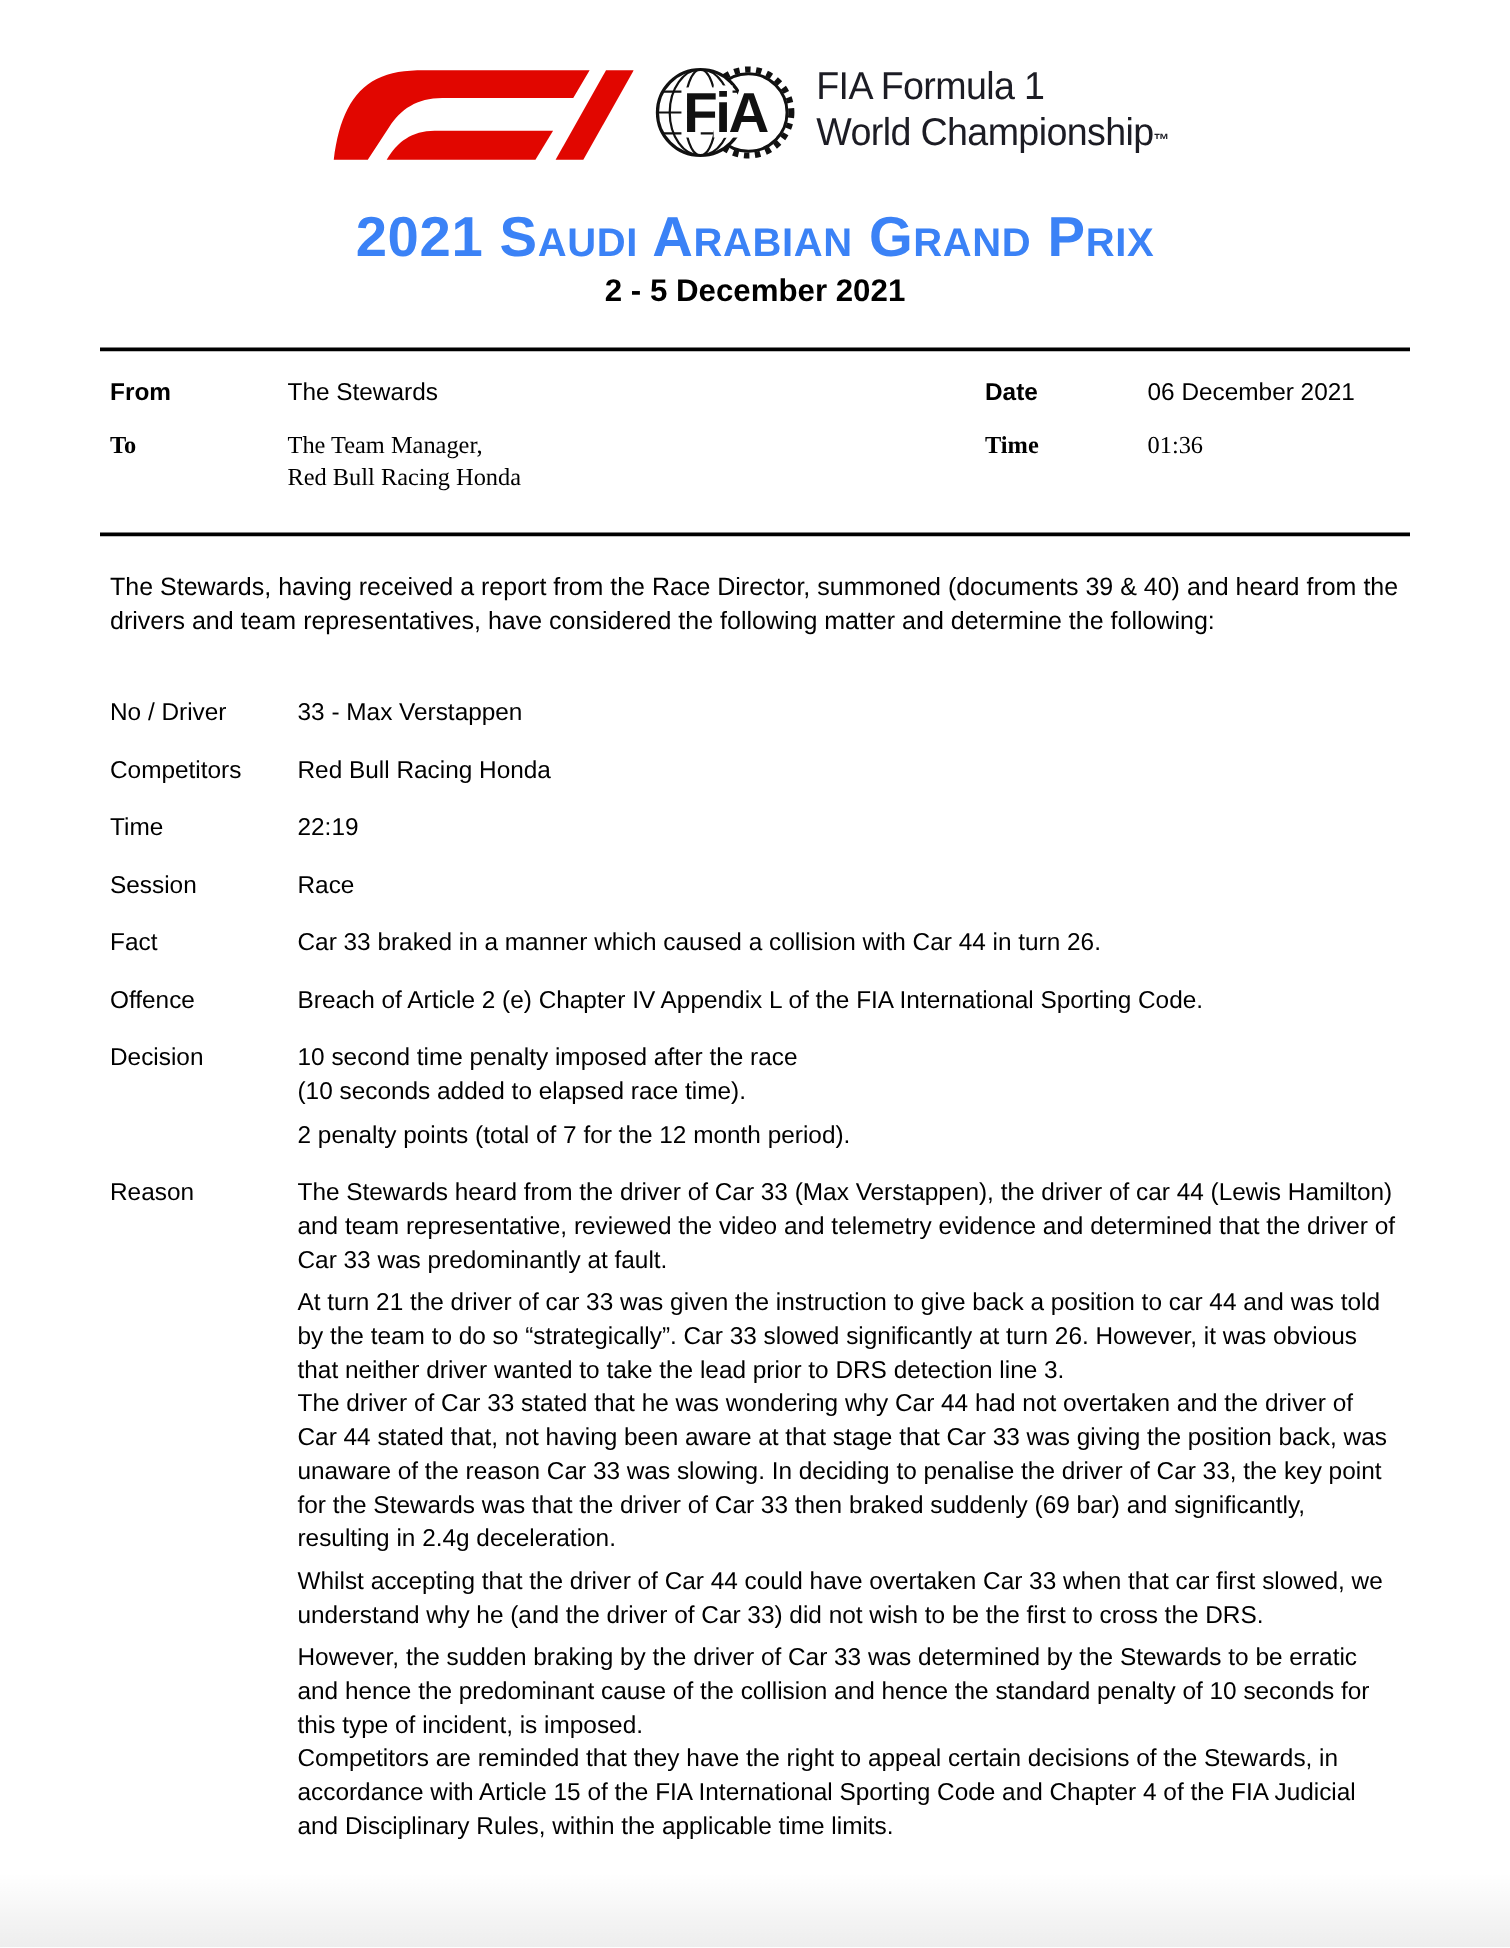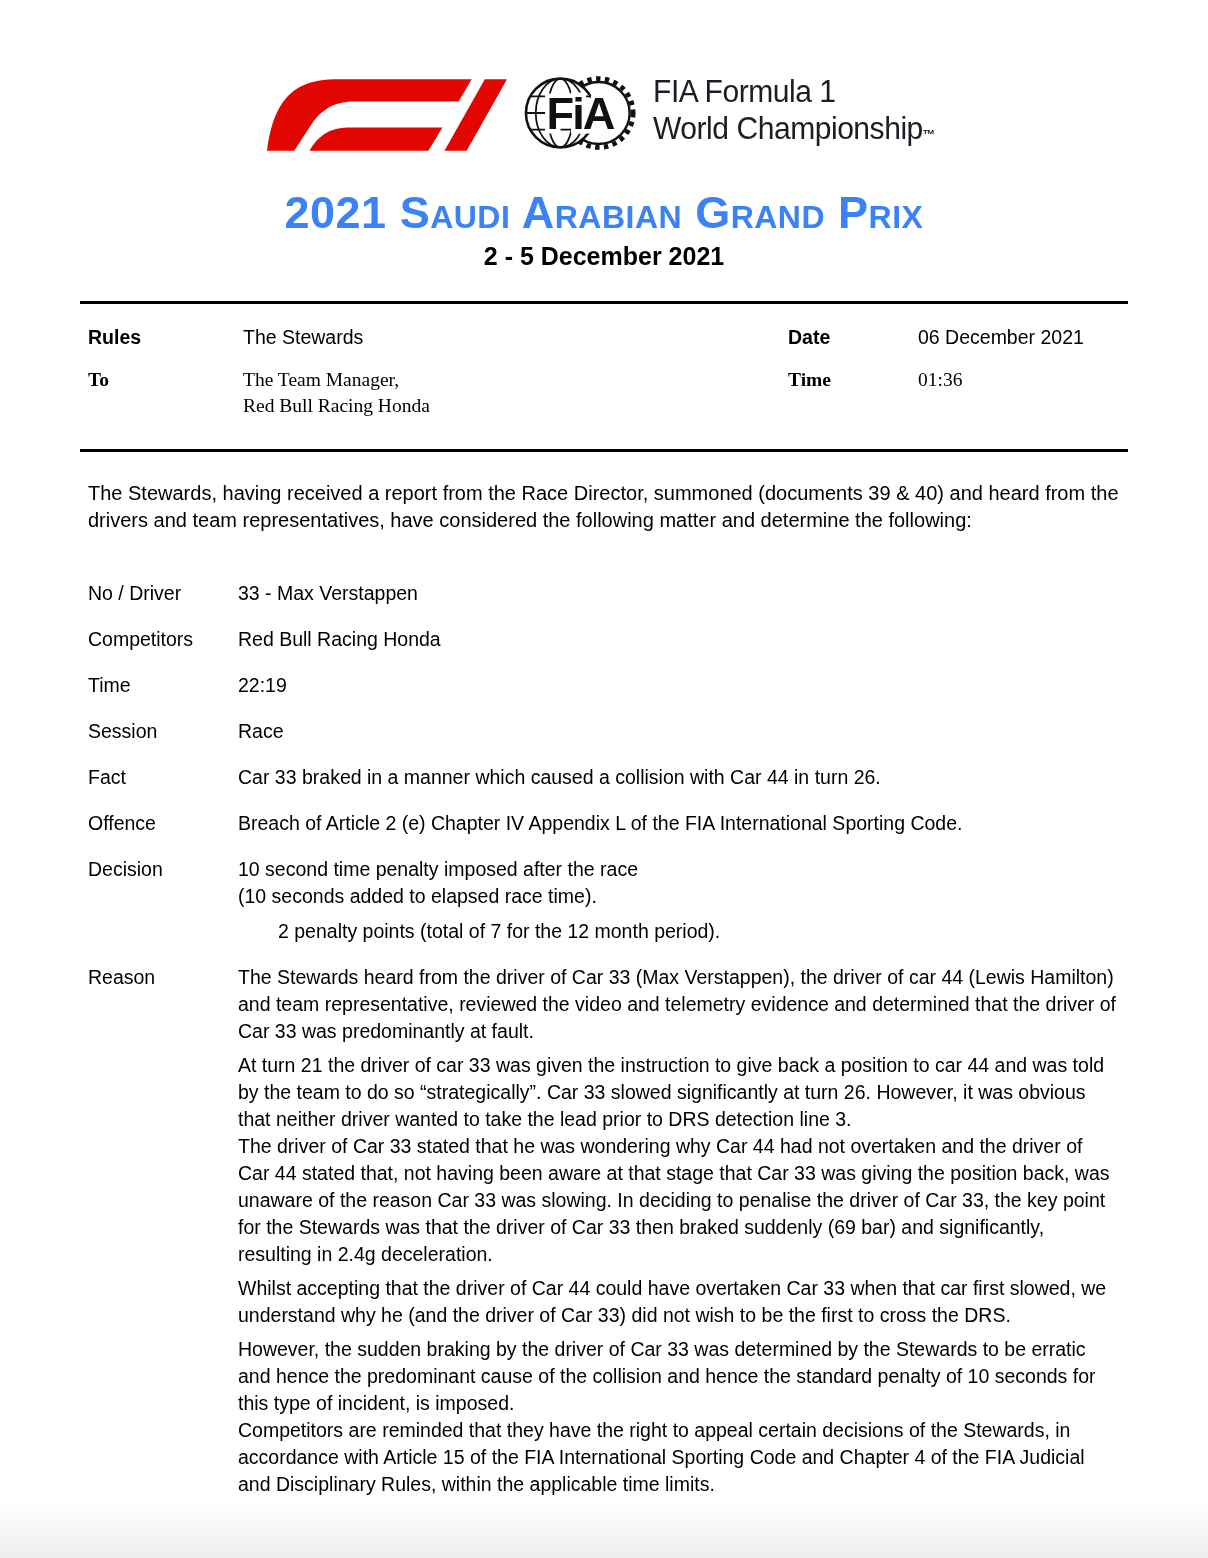--- a/index.html
+++ b/index.html
@@ -14,21 +14,20 @@
     overflow: hidden;
   }
 
   
   .brand {
     display: flex;
     align-items: center;
     justify-content: center;
     padding-top: 50px;
     gap: 16px;
-    margin-top: 23px;
   }
   .f1-logo svg { display: block; }
   .fia-emblem svg { display: block; }
   .brand-text {
     font-size: 31px;
     line-height: 37px;
     font-weight: 500;
     color: #1c1c24;
     letter-spacing: -0.5px;
     transform: scaleX(0.97);
@@ -66,40 +65,40 @@
   .meta-row:last-child { margin-bottom: 0; font-family: Liberation Serif, serif; }
   .meta-label {
     font-weight: bold;
     font-size: 19.5px;
     line-height: 26px;
     width: 130px;
     flex: none;
   }
   .meta-left .meta-label { width: 130px; }
   .meta-value { font-size: 19.5px; line-height: 26px; }
-  .meta-left .meta-value { margin-left: 25px; }
+  .meta-left .meta-value { margin-left: 12px; }
   .meta-right .meta-value { margin-left: 0; }
 
   
   .intro {
     margin: 28px 86px 0 88px;
     font-size: 20px;
     line-height: 27px;
   }
   .fields { margin: 46px 90px 0 88px; }
   .field-row {
     display: grid;
     grid-template-columns: 150px 1fr;
     margin-bottom: 19px;
     font-size: 19.5px;
     line-height: 27px;
   }
   .field-label { font-weight: normal; }
   .field-value p { margin: 0; }
-  .field-value p.spacer { margin-top: 8px; margin-left: 40px; }
+  .field-value p.spacer { margin-top: 8px; }
   .reason-paragraphs p { margin: 0 0 7px 0; }
   .reason-paragraphs p.tight { margin-bottom: 0; }
 
   .page-edge-shadow {
     position: absolute;
     left: 0; right: 0; bottom: 0;
     height: 60px;
     background: linear-gradient(to bottom, rgba(0,0,0,0), rgba(0,0,0,0.07));
     pointer-events: none;
   }
@@ -146,21 +145,21 @@
   </header>
 
   <section class="title-block">
     <h1 class="event-title">2021 Saudi Arabian Grand Prix</h1>
     <div class="event-dates">2 - 5 December 2021</div>
   </section>
 
   <section class="meta">
     <div class="meta-left">
       <div class="meta-row">
-        <div class="meta-label">Rules</div>
+        <div class="meta-label">From</div>
         <div class="meta-value">The Stewards</div>
       </div>
       <div class="meta-row">
         <div class="meta-label">To</div>
         <div class="meta-value">
           <div>The Team Manager,</div>
           <div>Red Bull Racing Honda</div>
         </div>
       </div>
     </div>

